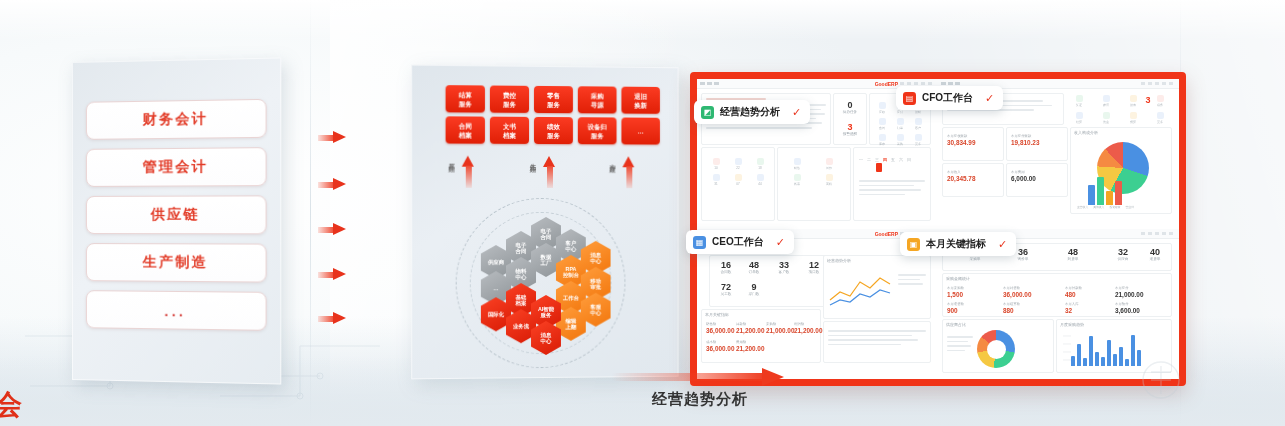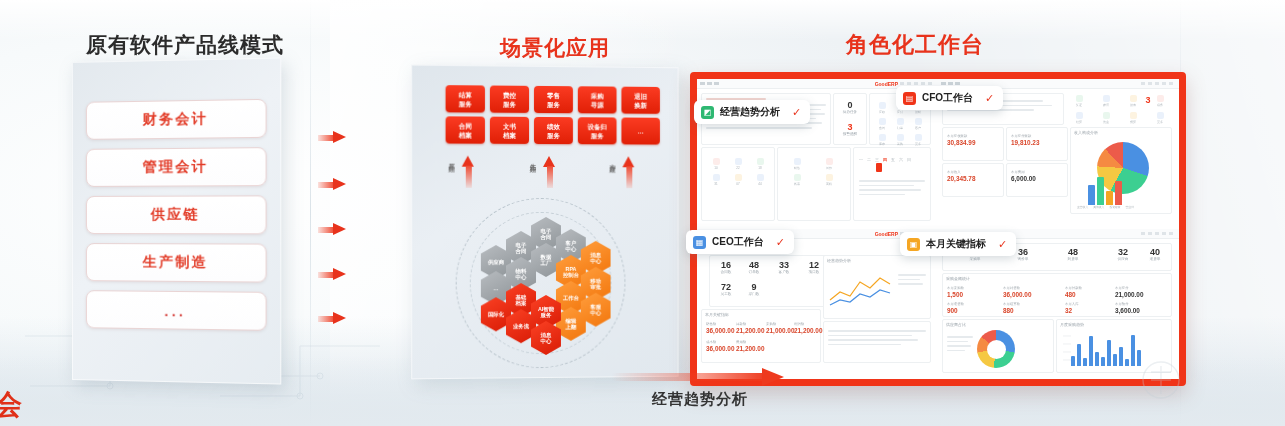--- a/index.html
+++ b/index.html
@@ -165,21 +165,20 @@
         <path d="M200 80 H280 V30 H360"></path>
       <circle cx="60" cy="20" r="3"></circle>
         <circle cx="120" cy="50" r="3"></circle>
       <circle cx="90" cy="70" r="3"></circle>
         <circle cx="230" cy="15" r="3"></circle>
       <circle cx="300" cy="60" r="3"></circle>
         <circle cx="280" cy="80" r="3"></circle>
     </g>
   </svg>
 
-  <div id="leftTitle">原有软件产品线模式</div>
   <div id="leftPanel">
     <div class="items">
       <div class="pl-item">财务会计</div>
       <div class="pl-item">管理会计</div>
       <div class="pl-item">供应链</div>
       <div class="pl-item">生产制造</div>
       <div class="pl-item dots">...</div>
     </div>
   </div>
 
@@ -197,21 +196,20 @@
     </div>
   <div class="rarrow" style="left:318px;top:268px;">
       <div class="shaft"></div>
       <div class="head"></div>
     </div>
   <div class="rarrow" style="left:318px;top:312px;">
       <div class="shaft"></div>
       <div class="head"></div>
     </div>
 
-  <div id="midTitle">场景化应用</div>
   <div id="midPanel">
 
     <div id="tiles">
       <div class="tile">
           <span>结算</span>
           <span>服务</span>
         </div>
       <div class="tile">
           <span>费控</span>
           <span>服务</span>
@@ -340,21 +338,20 @@
           <span>业务流</span>
           <span></span>
         </div>
       <div class="hex red" style="left:91px;top:125px;">
           <span>消息</span>
           <span>中心</span>
         </div>
     </div>
   </div>
 
-  <div id="rightTitle">角色化工作台</div>
 
   <div id="screen">
 
     <div class="quad q1">
       <div class="dashhead">
         <div class="dots"></div>
         <div class="brandmark">GoodERP</div>
         <div class="rdots"></div>
       </div>
       <div class="card" style="left:4px;top:14px;width:128px;height:50px;">

